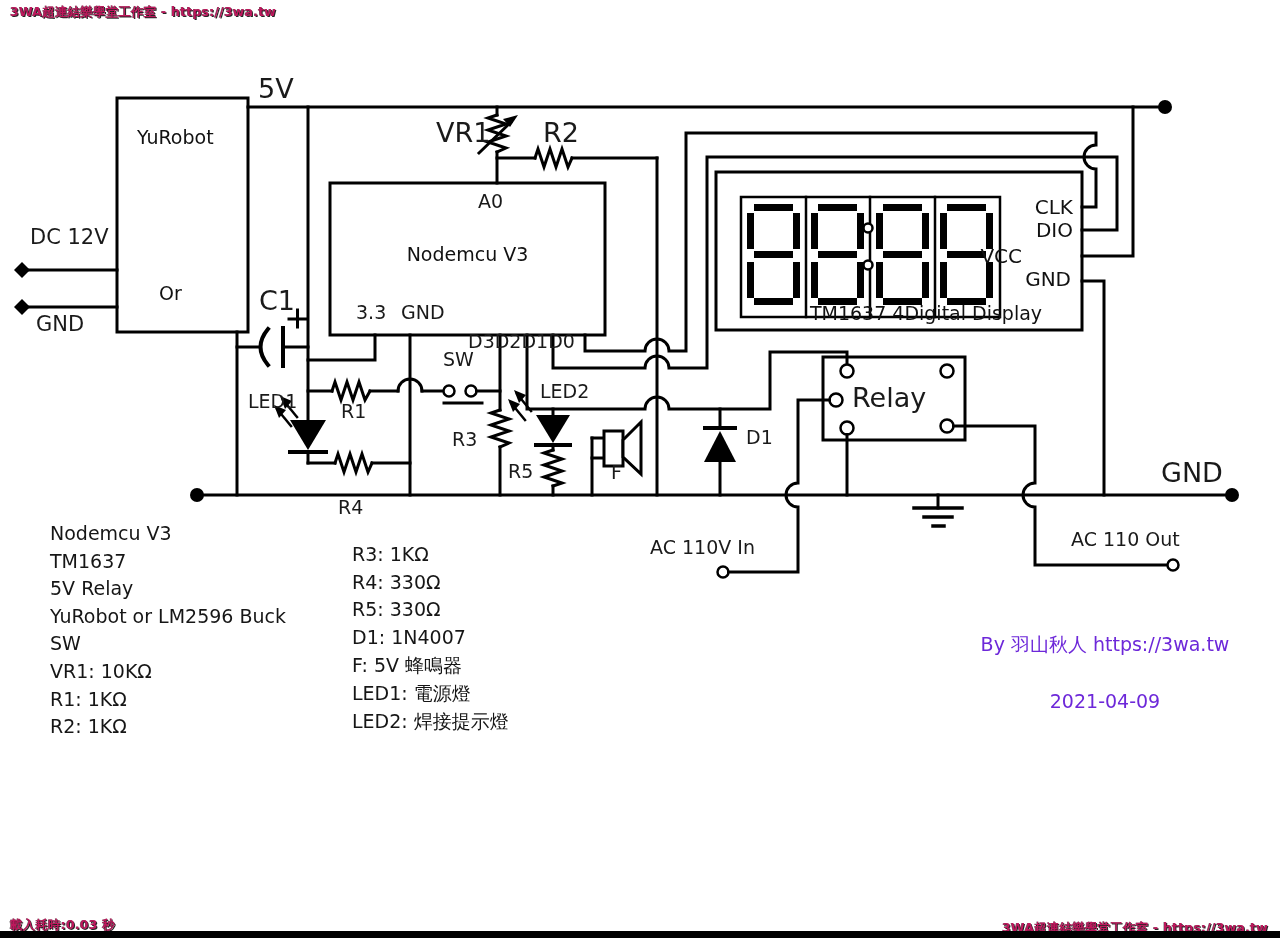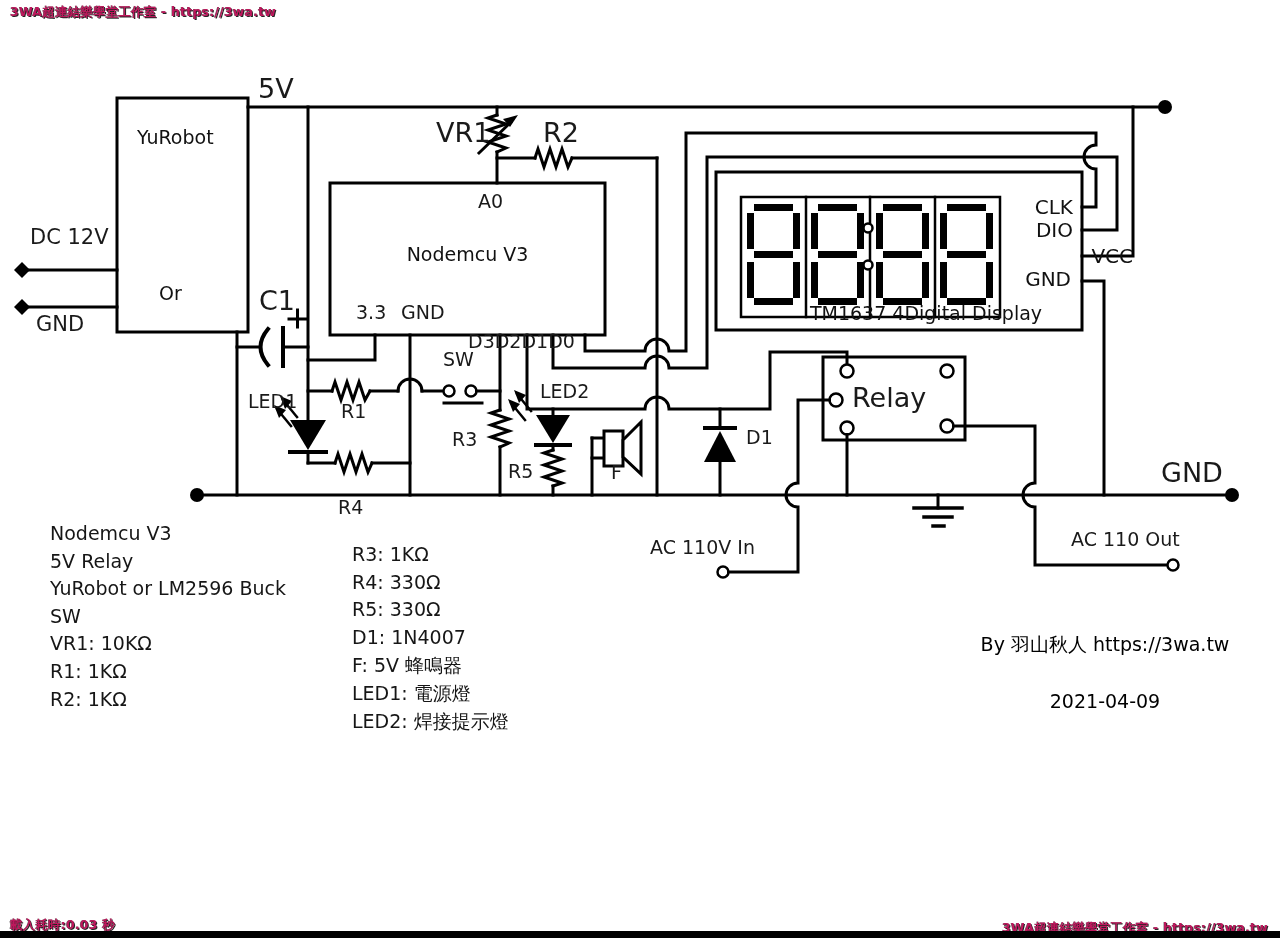--- a/index.html
+++ b/index.html
@@ -11,21 +11,21 @@
   .lbl.md{font-size:27px;}
   .buck-box{position:absolute;left:117px;top:98px;width:131px;height:234px;
             display:flex;flex-direction:column;justify-content:space-between;
             padding:28px 0 28px 20px;box-sizing:border-box;font-size:19px;}
   .buck-box .or{padding-left:22px;margin-top:16px;}
   .mcu-name{position:absolute;left:330px;top:243px;width:275px;text-align:center;font-size:19px;}
   .disp-pin{position:absolute;width:70px;text-align:right;font-size:20px;}
   .disp-caption{position:absolute;left:795px;top:302px;width:262px;text-align:center;font-size:19px;}
   .bom{position:absolute;font-size:19px;color:#161616;}
   .bom div{height:27.6px;}
-  .credit{position:absolute;color:#000000;font-size:19px;text-align:center;}
+  .credit{position:absolute;color:#6d28d9;font-size:19px;text-align:center;}
   .wm{position:absolute;font-size:12.5px;font-weight:bold;color:#be185d;
       text-shadow:1px 1px 0 rgba(0,0,0,.85), -0.5px 0 0 rgba(0,0,0,.6);
       letter-spacing:0.2px;}
   .bottom-bar{position:absolute;left:0;top:931px;width:1280px;height:7px;background:#000;}
 </style>
 </head>
 <body>
 
 <div class="stage">
 
@@ -253,32 +253,33 @@
   <div class="lbl" style="left:443px;top:349px;">SW</div>
   <div class="lbl" style="left:452px;top:429px;">R3</div>
   <div class="lbl" style="left:540px;top:381px;">LED2</div>
   <div class="lbl" style="left:508px;top:461px;">R5</div>
   <div class="lbl" style="left:611px;top:462px;">F</div>
   <div class="lbl" style="left:338px;top:497px;">R4</div>
   <div class="lbl" style="left:746px;top:427px;">D1</div>
 
   <div class="disp-pin" style="left:1003px;top:195px;">CLK</div>
   <div class="disp-pin" style="left:1003px;top:218px;text-align:right;">DIO</div>
-  <div class="disp-pin" style="left:1054px;top:244px;padding-left:9px;">VCC</div>
+  <div class="disp-pin" style="left:943px;top:244px;padding-left:9px;">VCC</div>
   <div class="disp-pin" style="left:1001px;top:267px;">GND</div>
   <div class="disp-caption">TM1637 4Digital Display</div>
 
   <div class="lbl md" style="left:852px;top:383px;">Relay</div>
 
   <div class="lbl" style="left:650px;top:537px;">AC 110V In</div>
   <div class="lbl" style="left:1071px;top:529px;">AC 110 Out</div>
   <div class="lbl md" style="left:1161px;top:458px;">GND</div>
 
   <div class="bom" style="left:50px;top:522px;">
     <div>Nodemcu V3</div>
+    <div>TM1637</div>
     <div>5V Relay</div>
     <div>YuRobot or LM2596 Buck</div>
     <div>SW</div>
     <div>VR1: 10KΩ</div>
     <div>R1: 1KΩ</div>
     <div>R2: 1KΩ</div>
   </div>
   <div class="bom" style="left:352px;top:543px;">
     <div>R3: 1KΩ</div>
     <div>R4: 330Ω</div>

